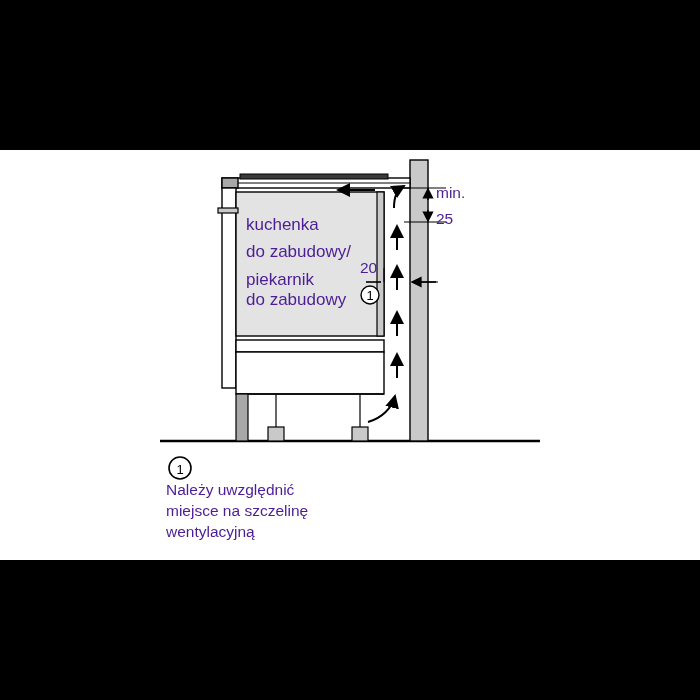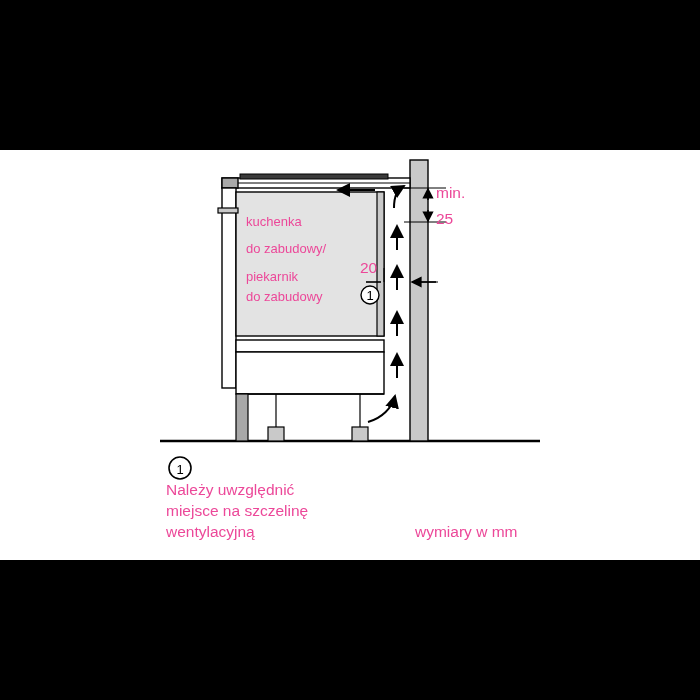--- a/index.html
+++ b/index.html
@@ -23,27 +23,27 @@
   #canvas {
     position: absolute;
     left: 0;
     top: 150px;
     width: 700px;
     height: 410px;
     background: #ffffff;
   }
   .txt {
     position: absolute;
-    color: #ec4899;
+    color: #4c1d95;
     font-family: "Liberation Sans", sans-serif;
     white-space: pre;
     line-height: 1.28;
   }
   .label-appliance {
-    font-size: 13px;
+    font-size: 17px;
   }
   .label-dim {
     font-size: 15.5px;
   }
   .label-note {
     font-size: 15.5px;
   }
   .label-units {
     font-size: 15.5px;
   }
@@ -168,16 +168,15 @@
     <div class="txt label-appliance" style="left:246px; top:127px;margin-top:12px;">do zabudowy</div>
 
     <div class="txt label-dim" style="left:436px; top:33px;">min.</div>
     <div class="txt label-dim" style="left:436px; top:59px;">25</div>
     <div class="txt label-dim" style="left:360px; top:108px;">20</div>
 
     <div class="txt label-note" style="left:166px; top:330px;">Należy uwzględnić</div>
     <div class="txt label-note" style="left:166px; top:351px;">miejsce na szczelinę</div>
     <div class="txt label-note" style="left:166px; top:372px;text-align:right;">wentylacyjną</div>
 
-    <div class="txt label-units" style="left:415px; top:372px;">wymiary w mm</div>
 
   </div>
 </div>
 
 </body></html>

